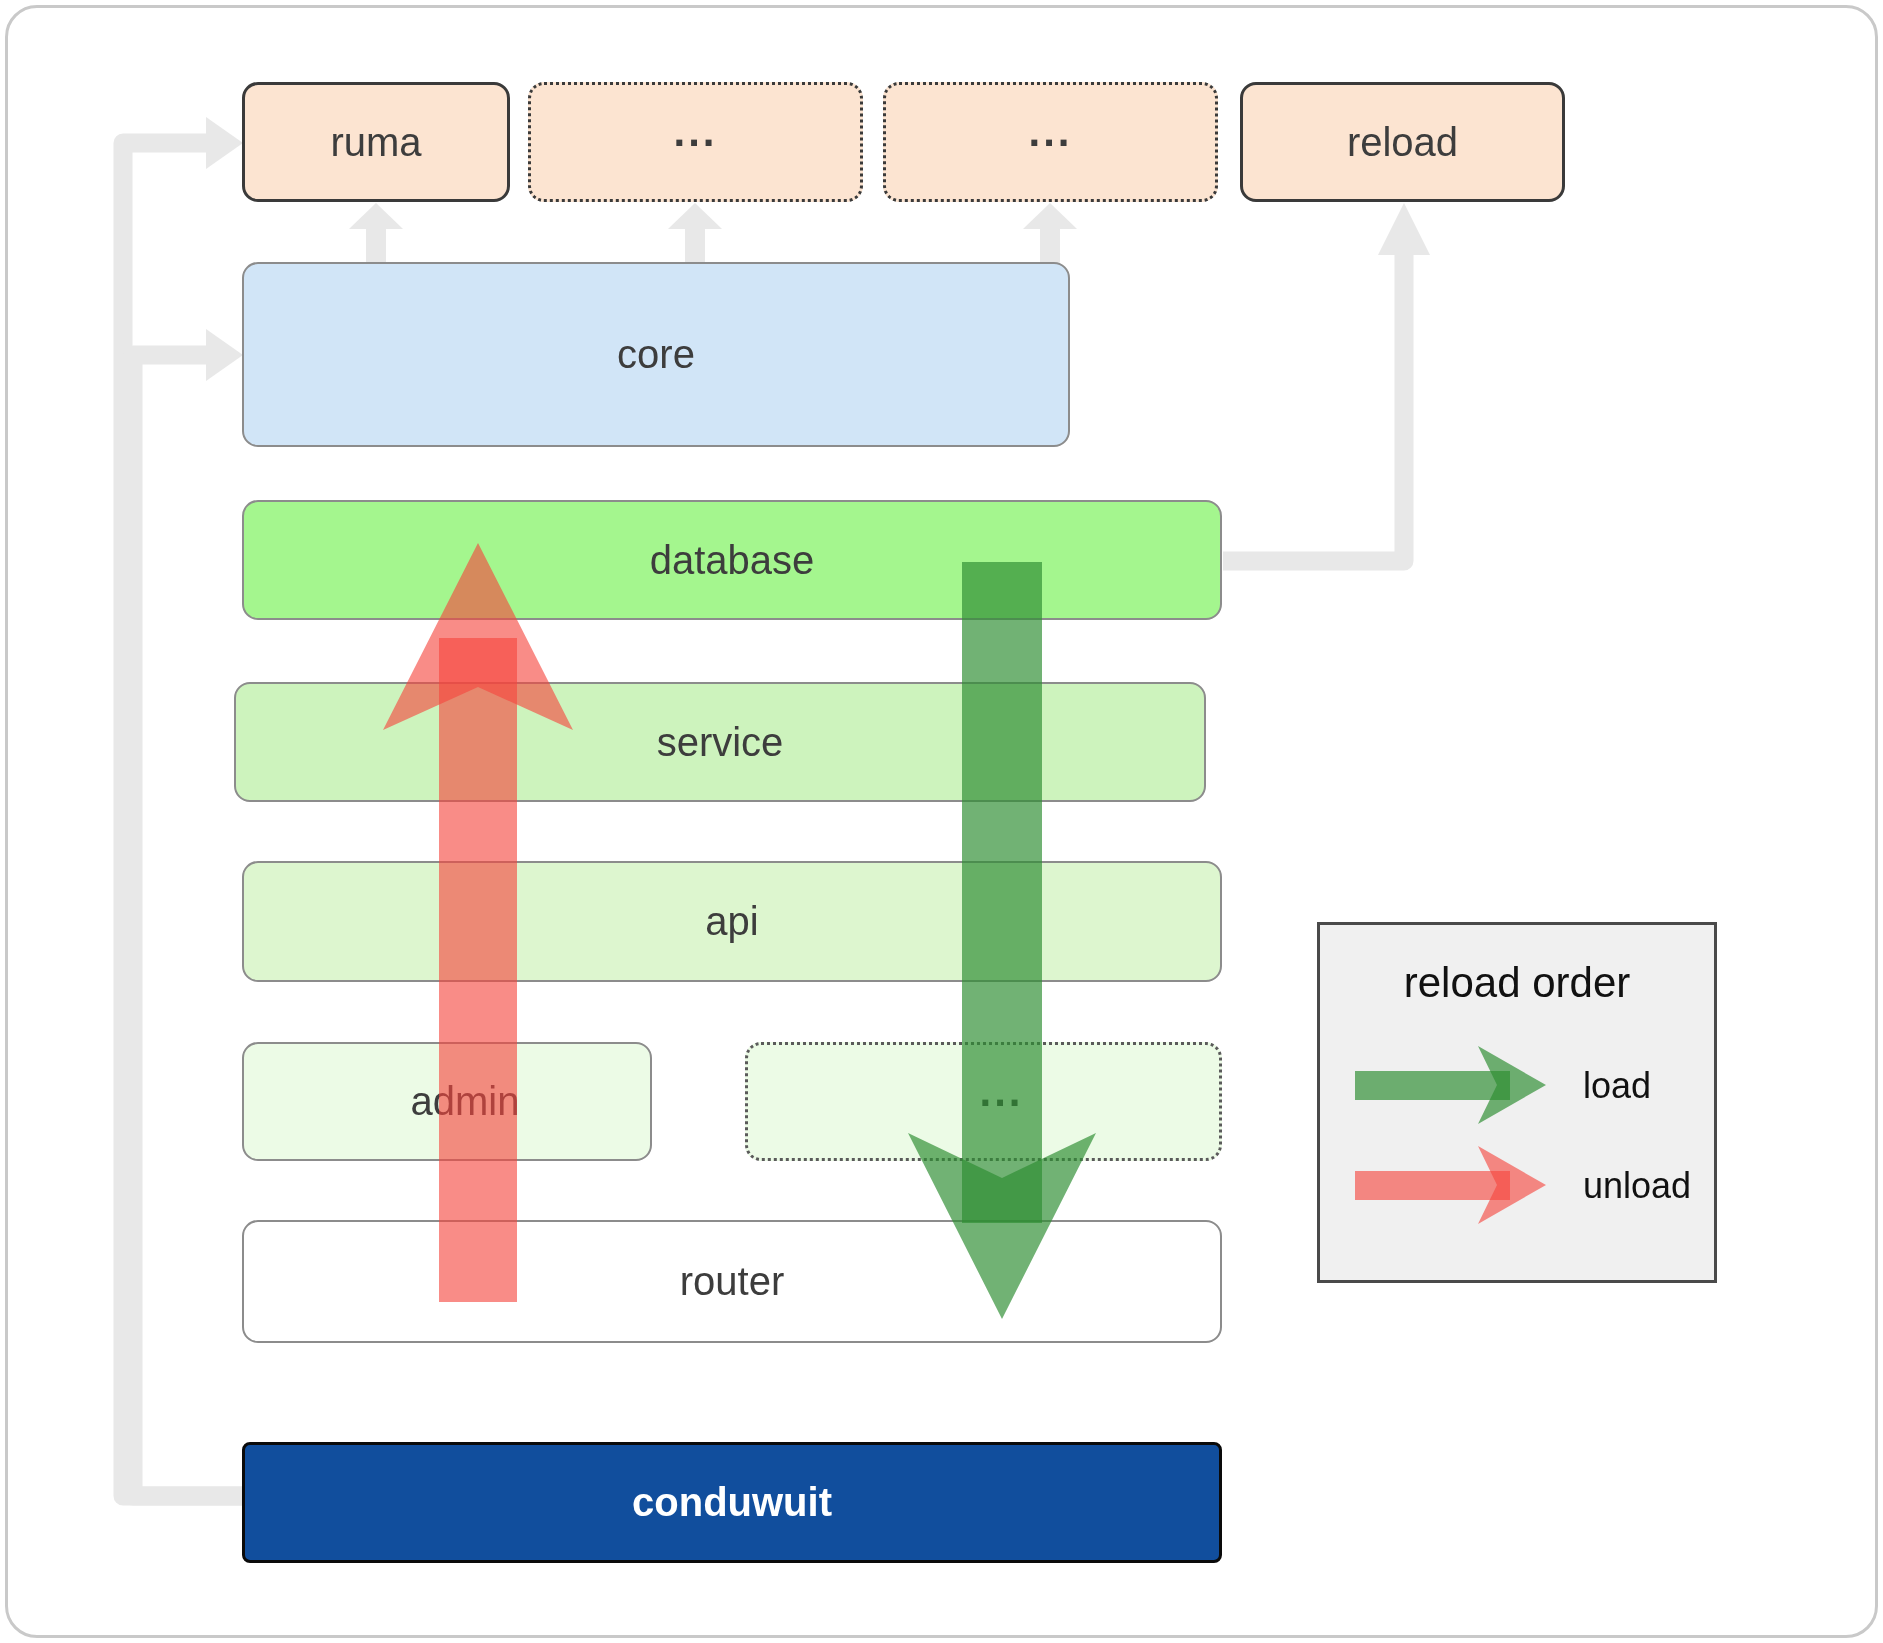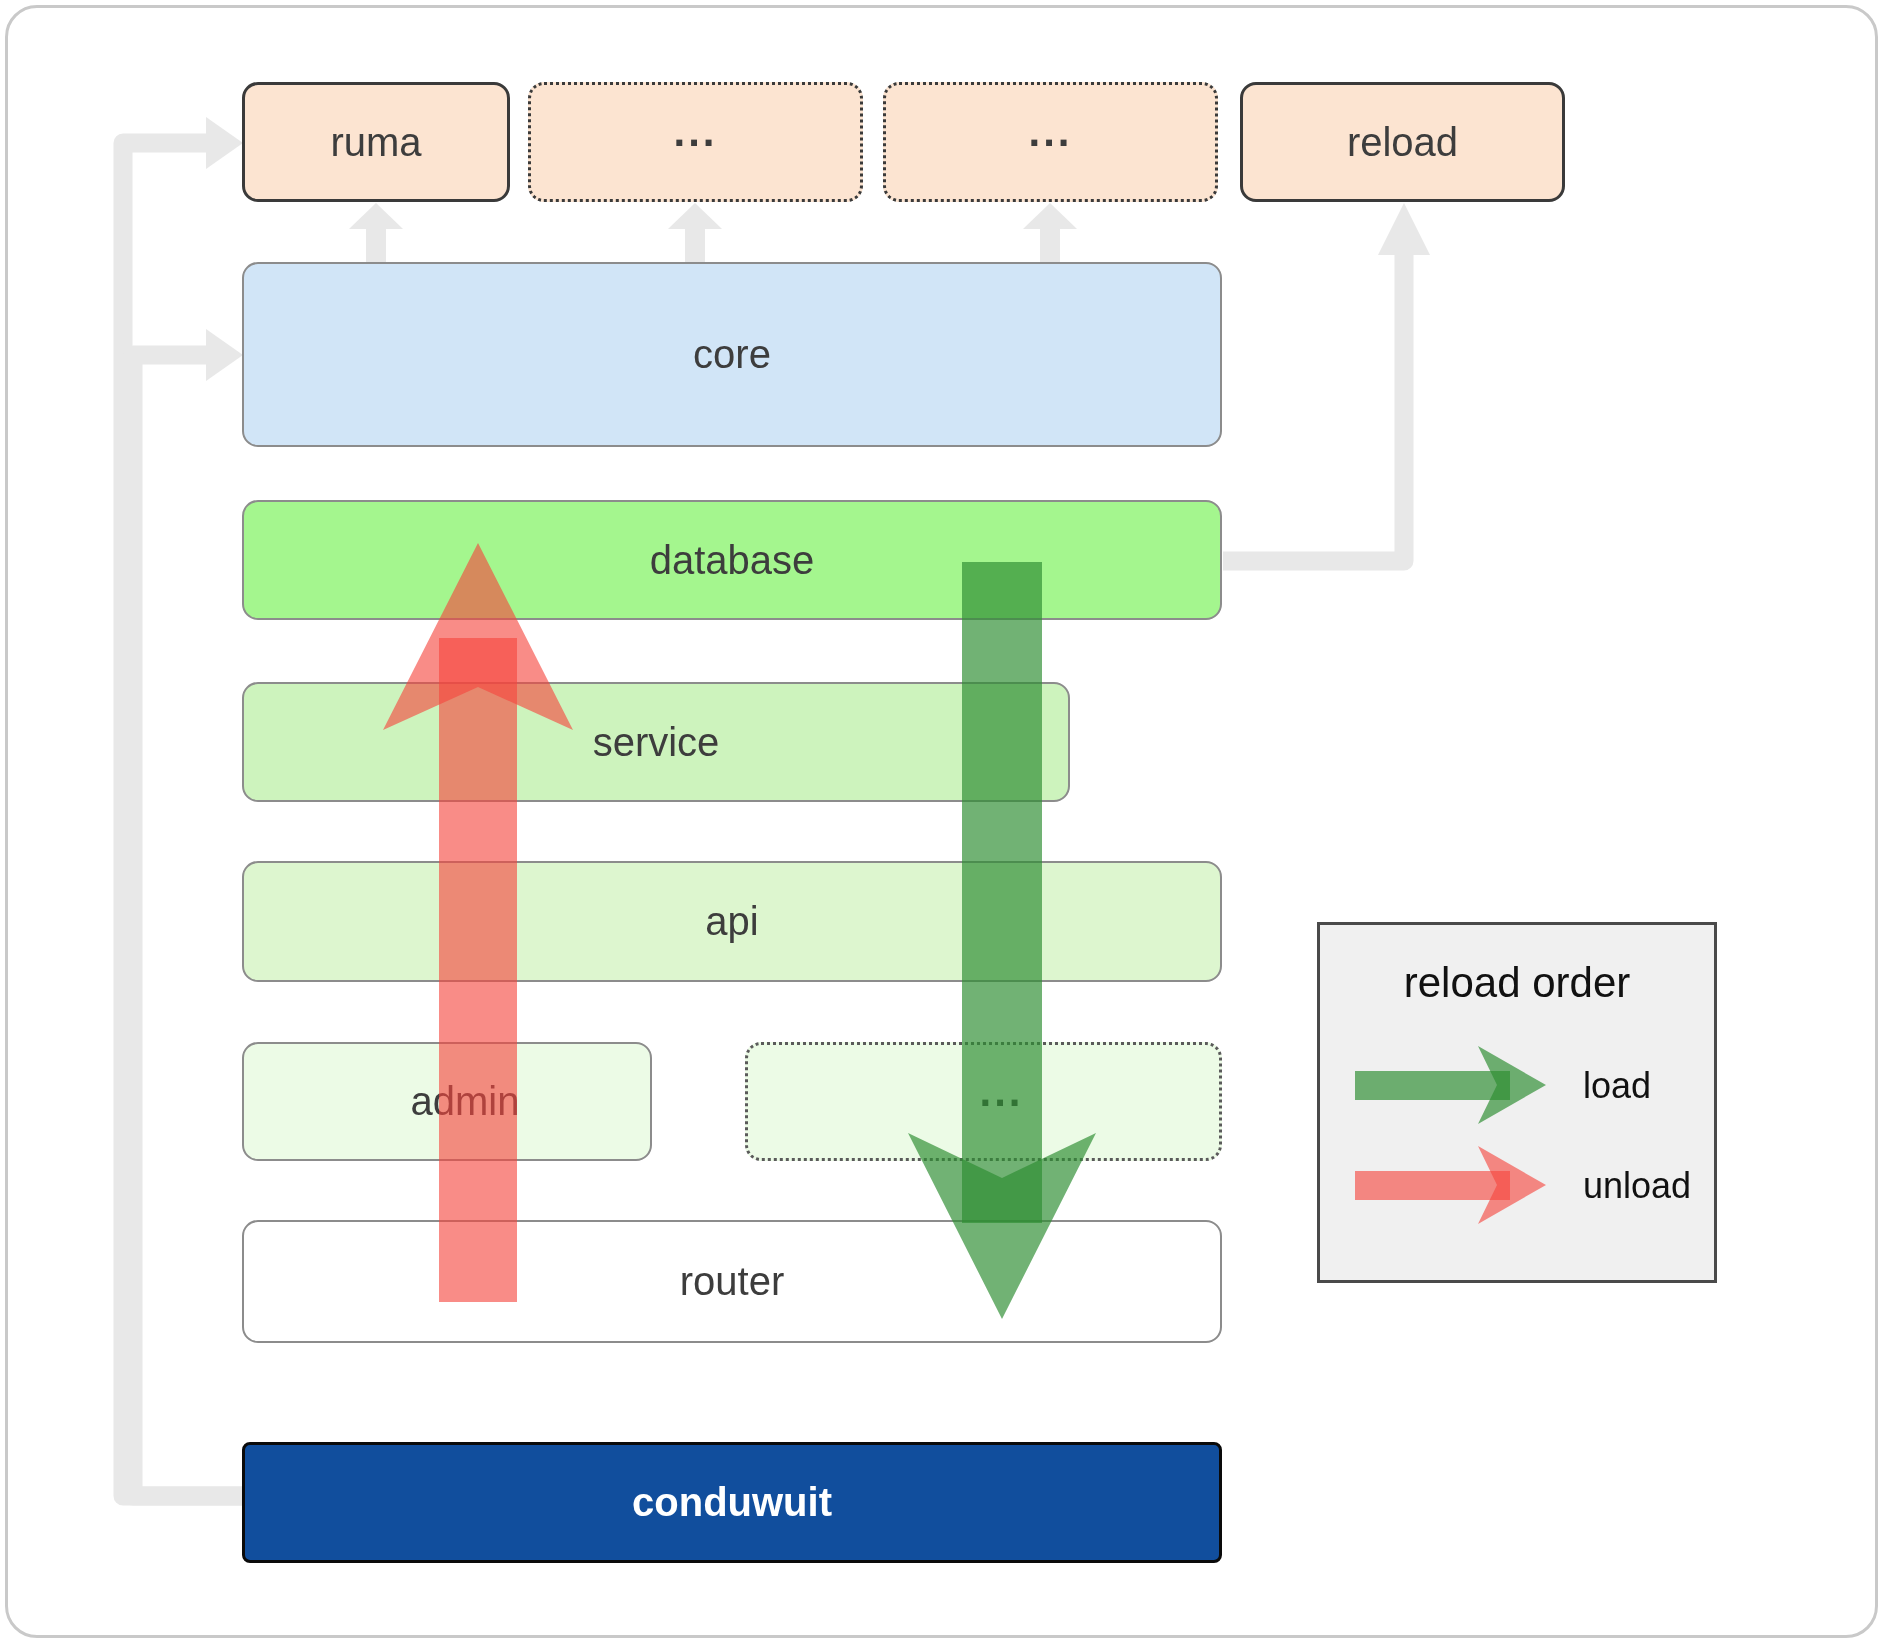--- a/index.html
+++ b/index.html
@@ -84,27 +84,27 @@
   <div class="box b-peach bd-dark-dotted" style="left:528px;top:82px;width:335px;height:120px">
     <span class="dots">...</span>
   </div>
   <div class="box b-peach bd-dark-dotted" style="left:883px;top:82px;width:335px;height:120px">
     <span class="dots">...</span>
   </div>
   <div class="box b-peach bd-dark" style="left:1240px;top:82px;width:325px;height:120px">
     <span>reload</span>
   </div>
 
-  <div class="box b-blue bd-gray" style="left:242px;top:262px;width:980px;height:185px">
+  <div class="box b-blue bd-gray" style="left:242px;top:262px;width:828px;height:185px">
     <span>core</span>
   </div>
   <div class="box b-db bd-gray" style="left:242px;top:500px;width:980px;height:120px">
     <span>database</span>
   </div>
-  <div class="box b-service bd-gray" style="left:242px;top:682px;width:828px;height:120px">
+  <div class="box b-service bd-gray" style="left:234px;top:682px;width:972px;height:120px">
     <span>service</span>
   </div>
   <div class="box b-api bd-gray" style="left:242px;top:861px;width:980px;height:121px">
     <span>api</span>
   </div>
 
   <div class="box b-admin bd-gray" style="left:242px;top:1042px;width:410px;height:119px">
     <span>admin</span>
   </div>
   <div class="box b-admin bd-gray-dotted" style="left:745px;top:1042px;width:477px;height:119px">

